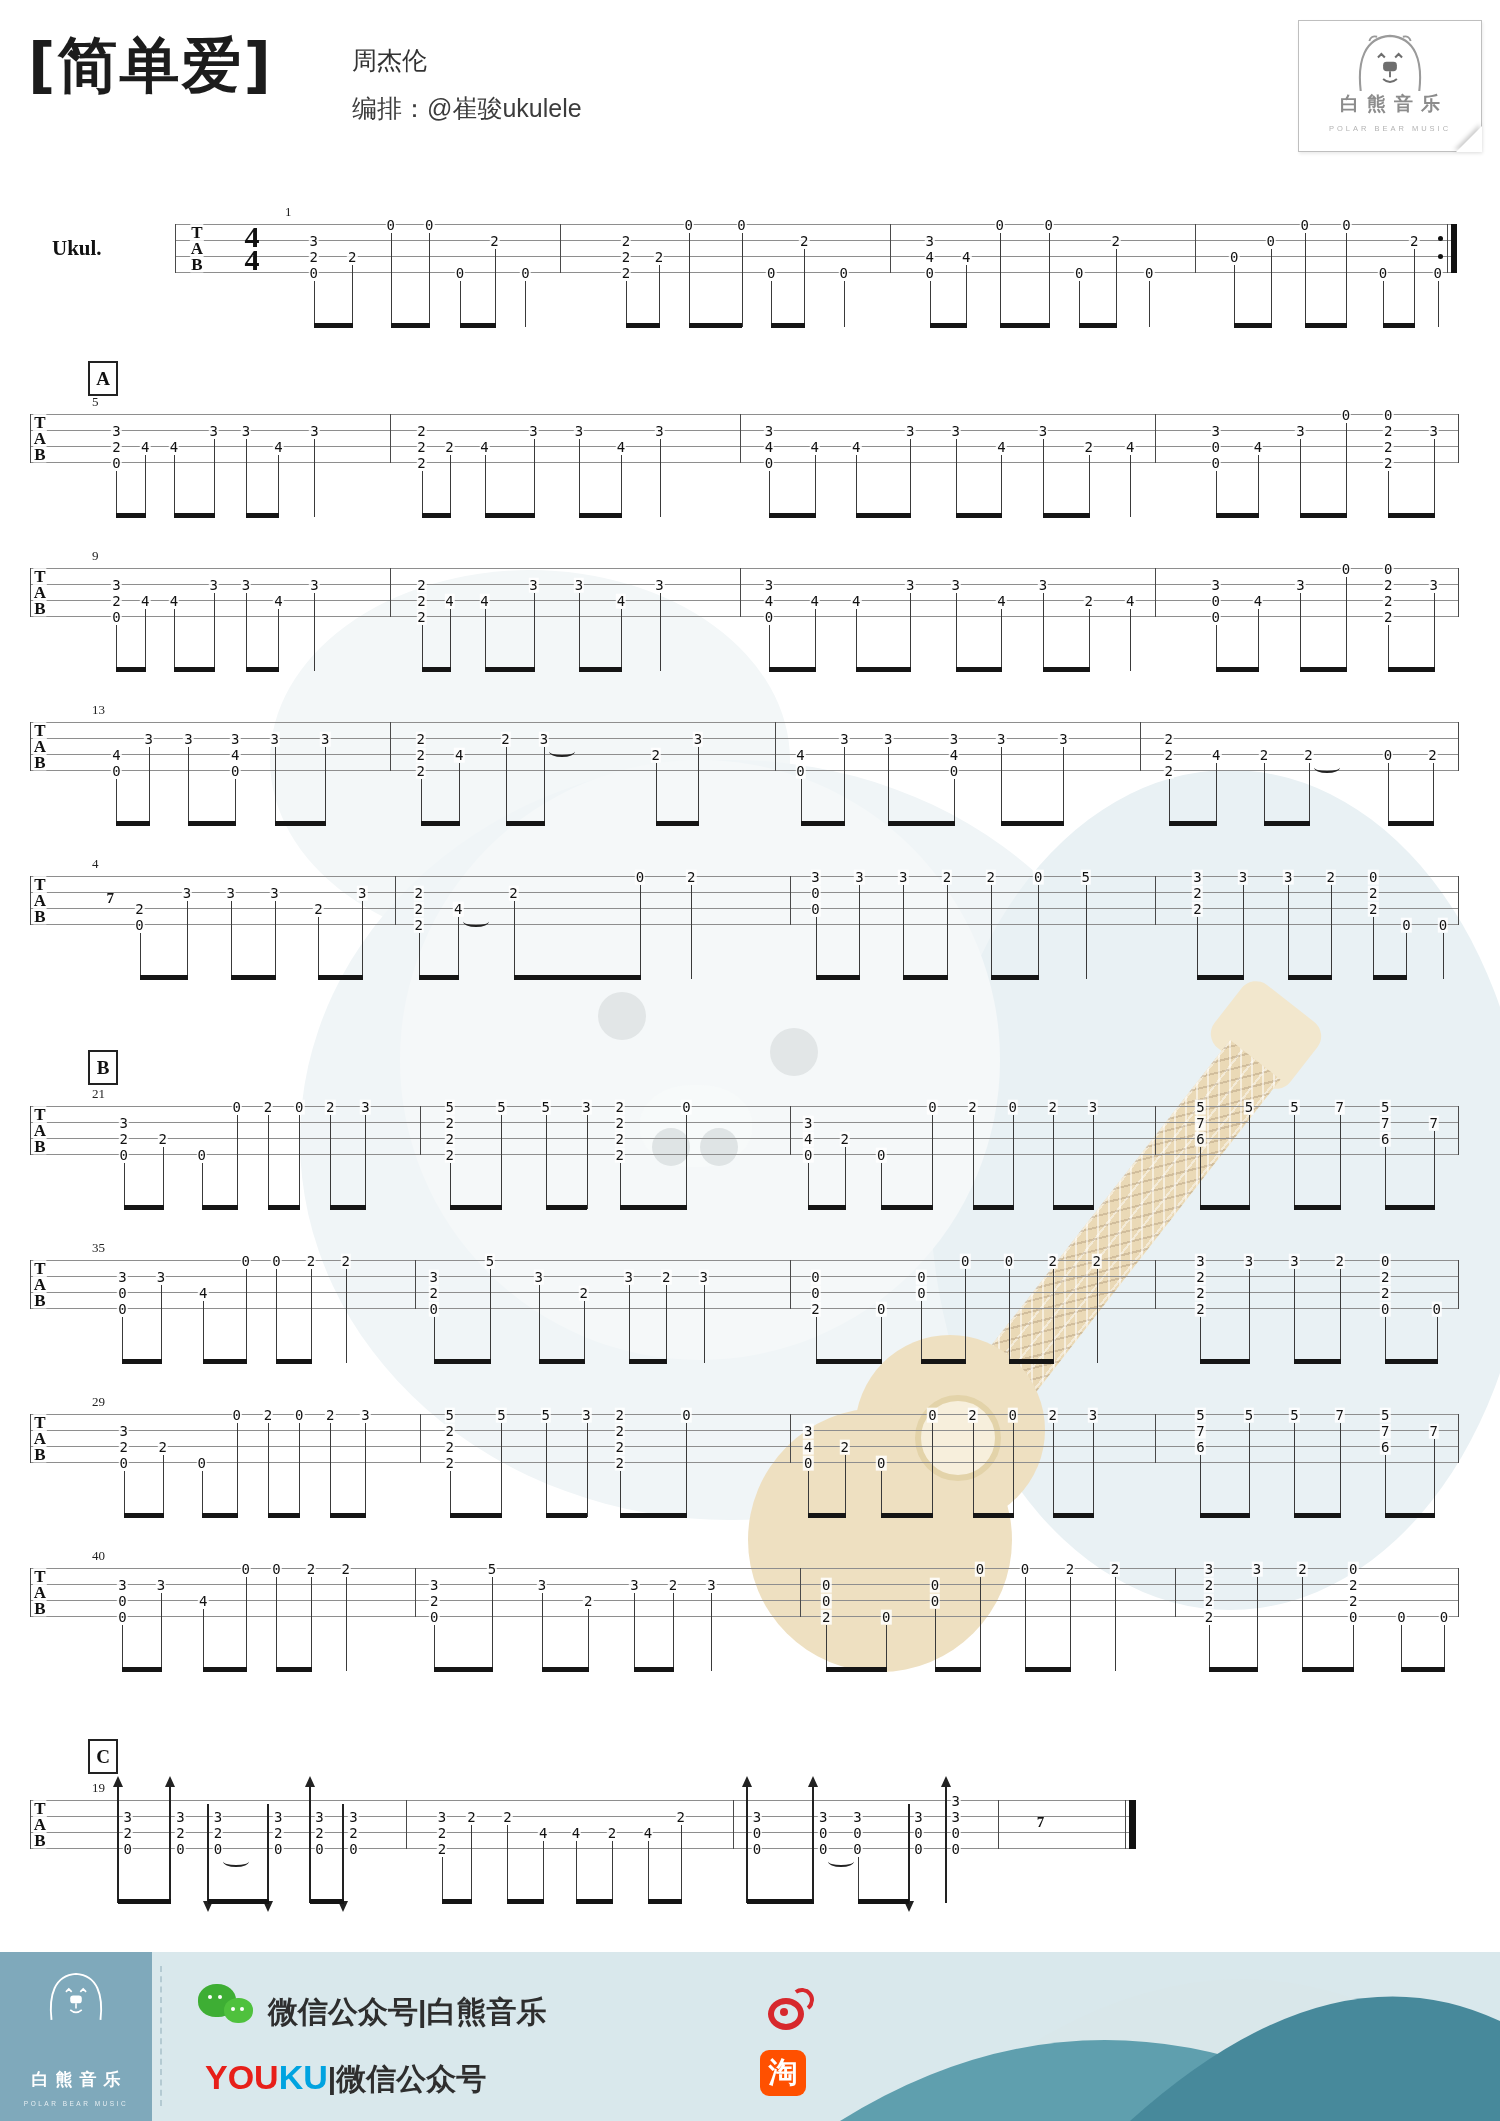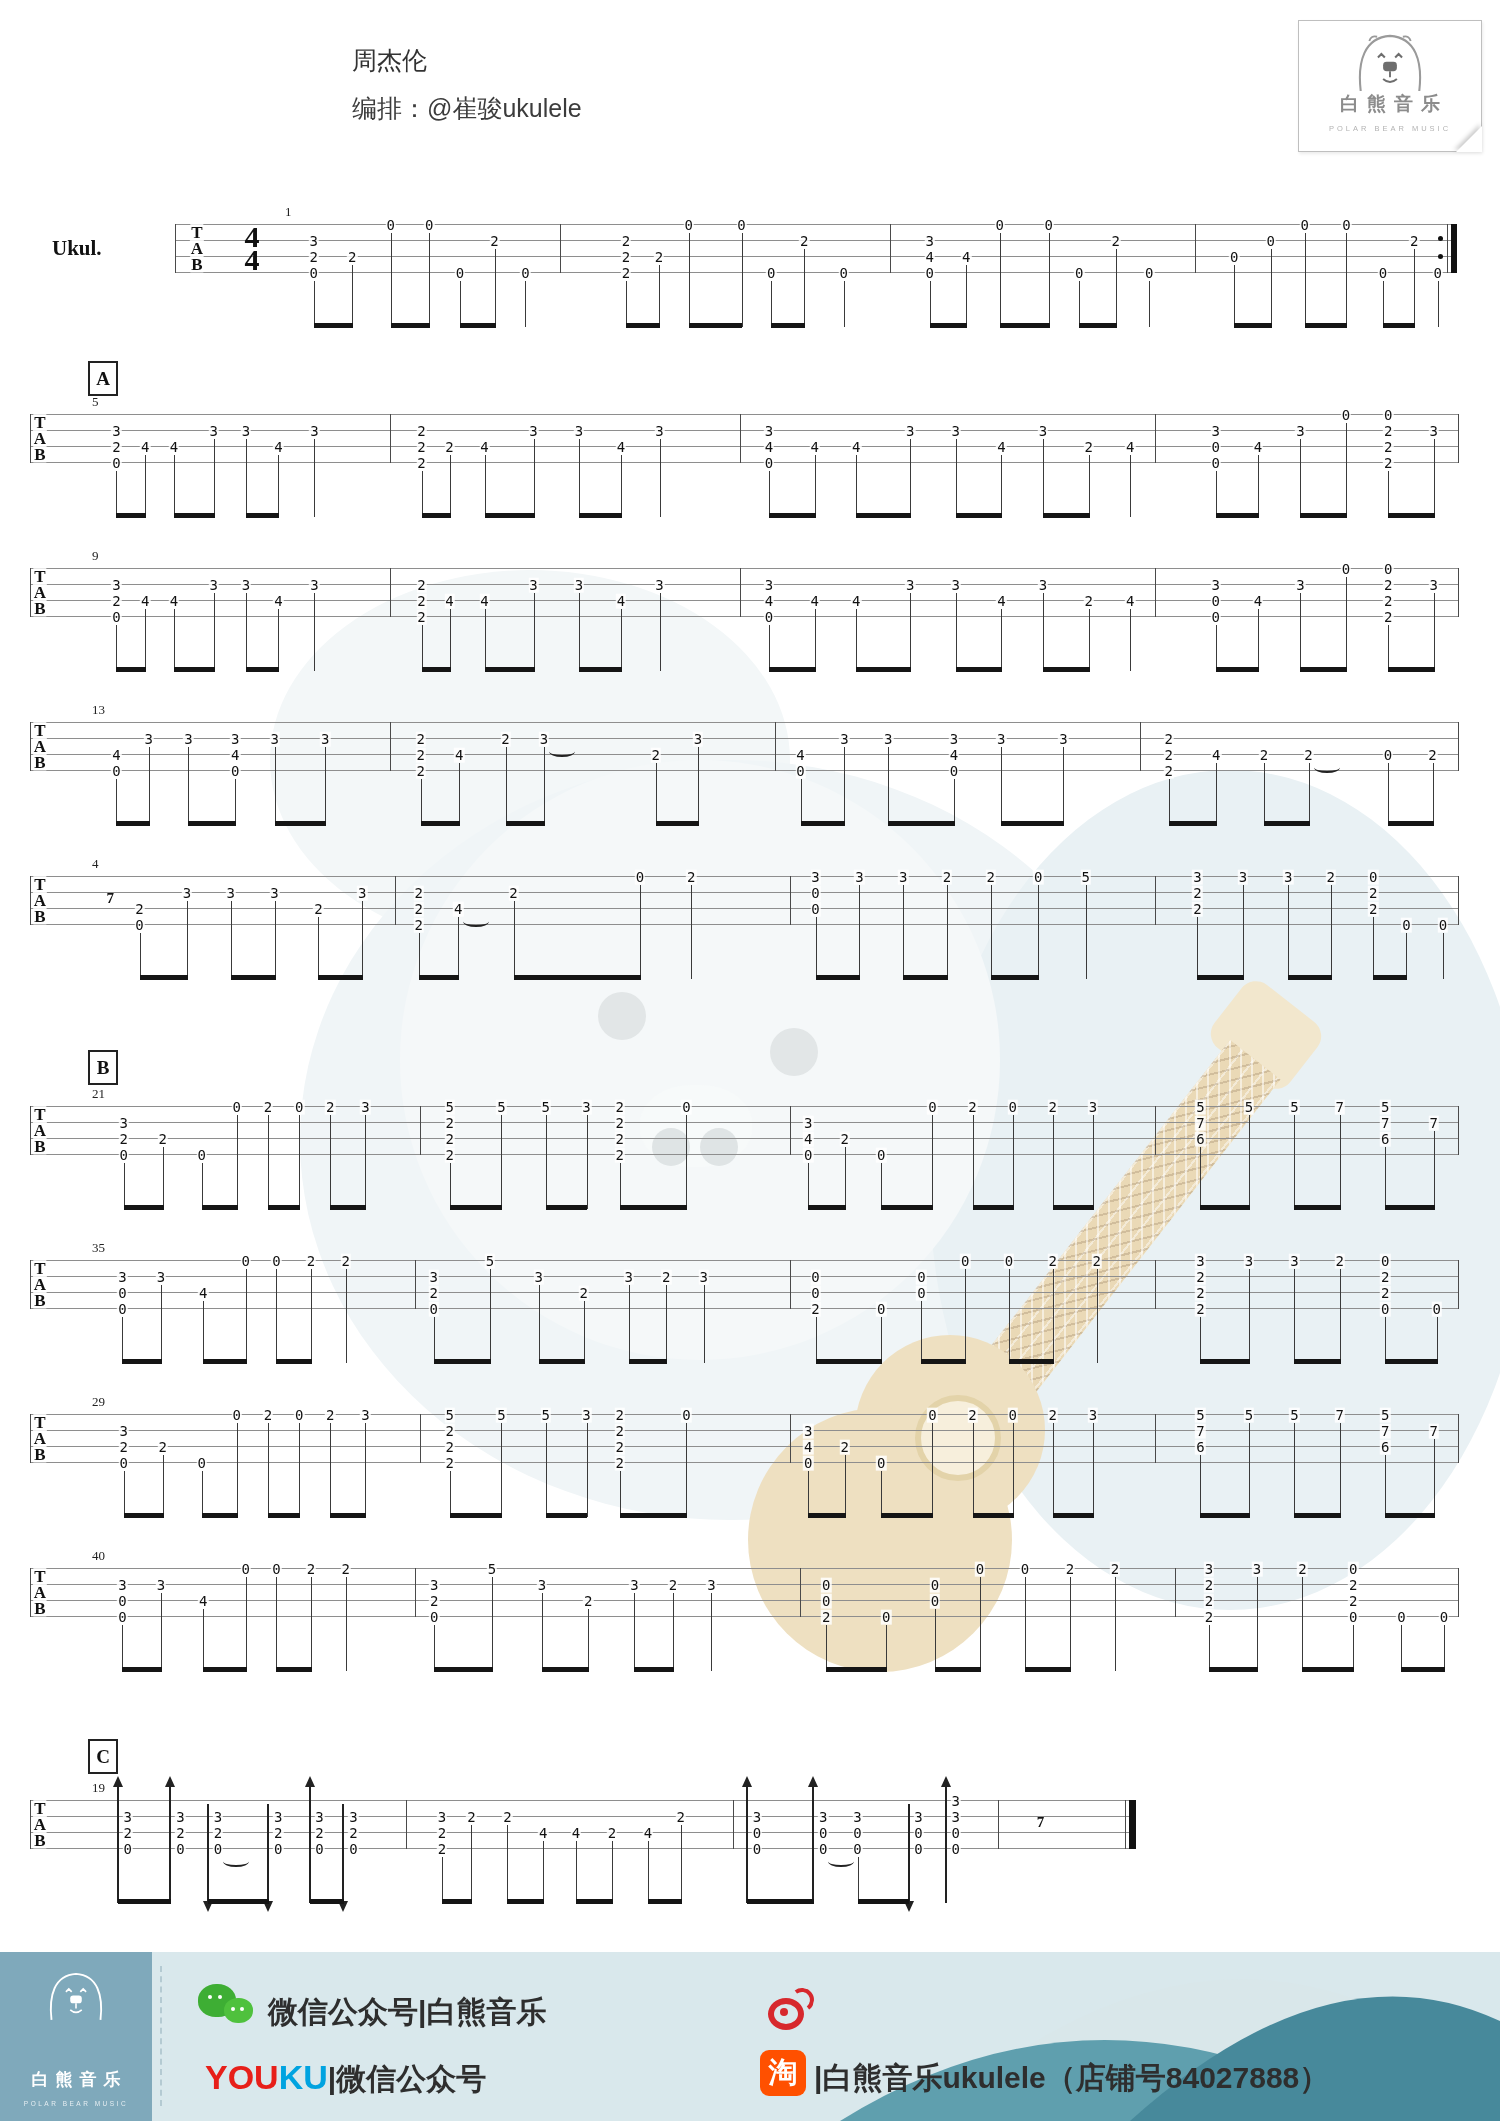--- a/index.html
+++ b/index.html
@@ -95,20 +95,21 @@
   <div class="uk" style="left:1218px;top:995px;width:96px;height:80px;background:#f2e7cd;border-radius:18px;transform:rotate(38deg);"></div>
   <div class="uk" style="left:1230px;top:1040px;width:64px;height:520px;transform:rotate(38deg);transform-origin:0 0;
        background-color:#ead9b6;background-image:
        repeating-linear-gradient(52deg, rgba(255,255,255,.55) 0 2px, transparent 2px 11px),
        repeating-linear-gradient(-52deg, rgba(150,125,95,.30) 0 2px, transparent 2px 11px),
        repeating-linear-gradient(90deg, rgba(255,255,255,.45) 0 2px, transparent 2px 15px);"></div>
   <div class="blob uk" style="left:855px;top:1335px;width:190px;height:190px;background:#eee0c1;"></div>
   <div class="blob uk" style="left:748px;top:1408px;width:264px;height:264px;background:#eee0c1;"></div>
   <div class="blob uk" style="left:915px;top:1395px;width:74px;height:74px;background:#f7efdc;border:6px solid #e3d3a9;"></div>
 
+  <div class="title">[简单爱]</div>
   <div class="artist">周杰伦</div>
   <div class="arranger">编排：@崔骏ukulele</div>
 
   <div class="card">
     <svg width="88" height="62" viewBox="0 0 100 72" style="position:absolute;left:47px;top:8px;">
       <path d="M16,72 C12,38 20,10 50,8 C80,10 88,38 84,72" fill="none" stroke="#9a9a9a" stroke-width="2.4"></path>
       <path d="M26,14 q2,-7 9,-5 M74,14 q-2,-7 -9,-5" fill="none" stroke="#9a9a9a" stroke-width="2.2"></path>
       <path d="M36,33 l4,-4 l4,4 M56,33 l4,-4 l4,4" fill="none" stroke="#6e6e6e" stroke-width="2.4"></path>
       <rect x="42" y="38" width="16" height="11" rx="4" fill="#6e6e6e"></rect>
       <path d="M50,49 v7 M42,58 q8,7 16,0" fill="none" stroke="#6e6e6e" stroke-width="2.2"></path>
@@ -1089,15 +1090,14 @@
 
   <div class="wb">
     <div class="eye"></div>
       <div class="pup"></div>
       <div class="a1"></div>
   </div>
 
   <div class="tb">
       <span>淘</span>
     </div>
-  <div class="frow" style="left:814px;top:2058px;">|白熊音乐ukulele（店铺号84027888）</div>
 
 </div>
 
 </body></html>

